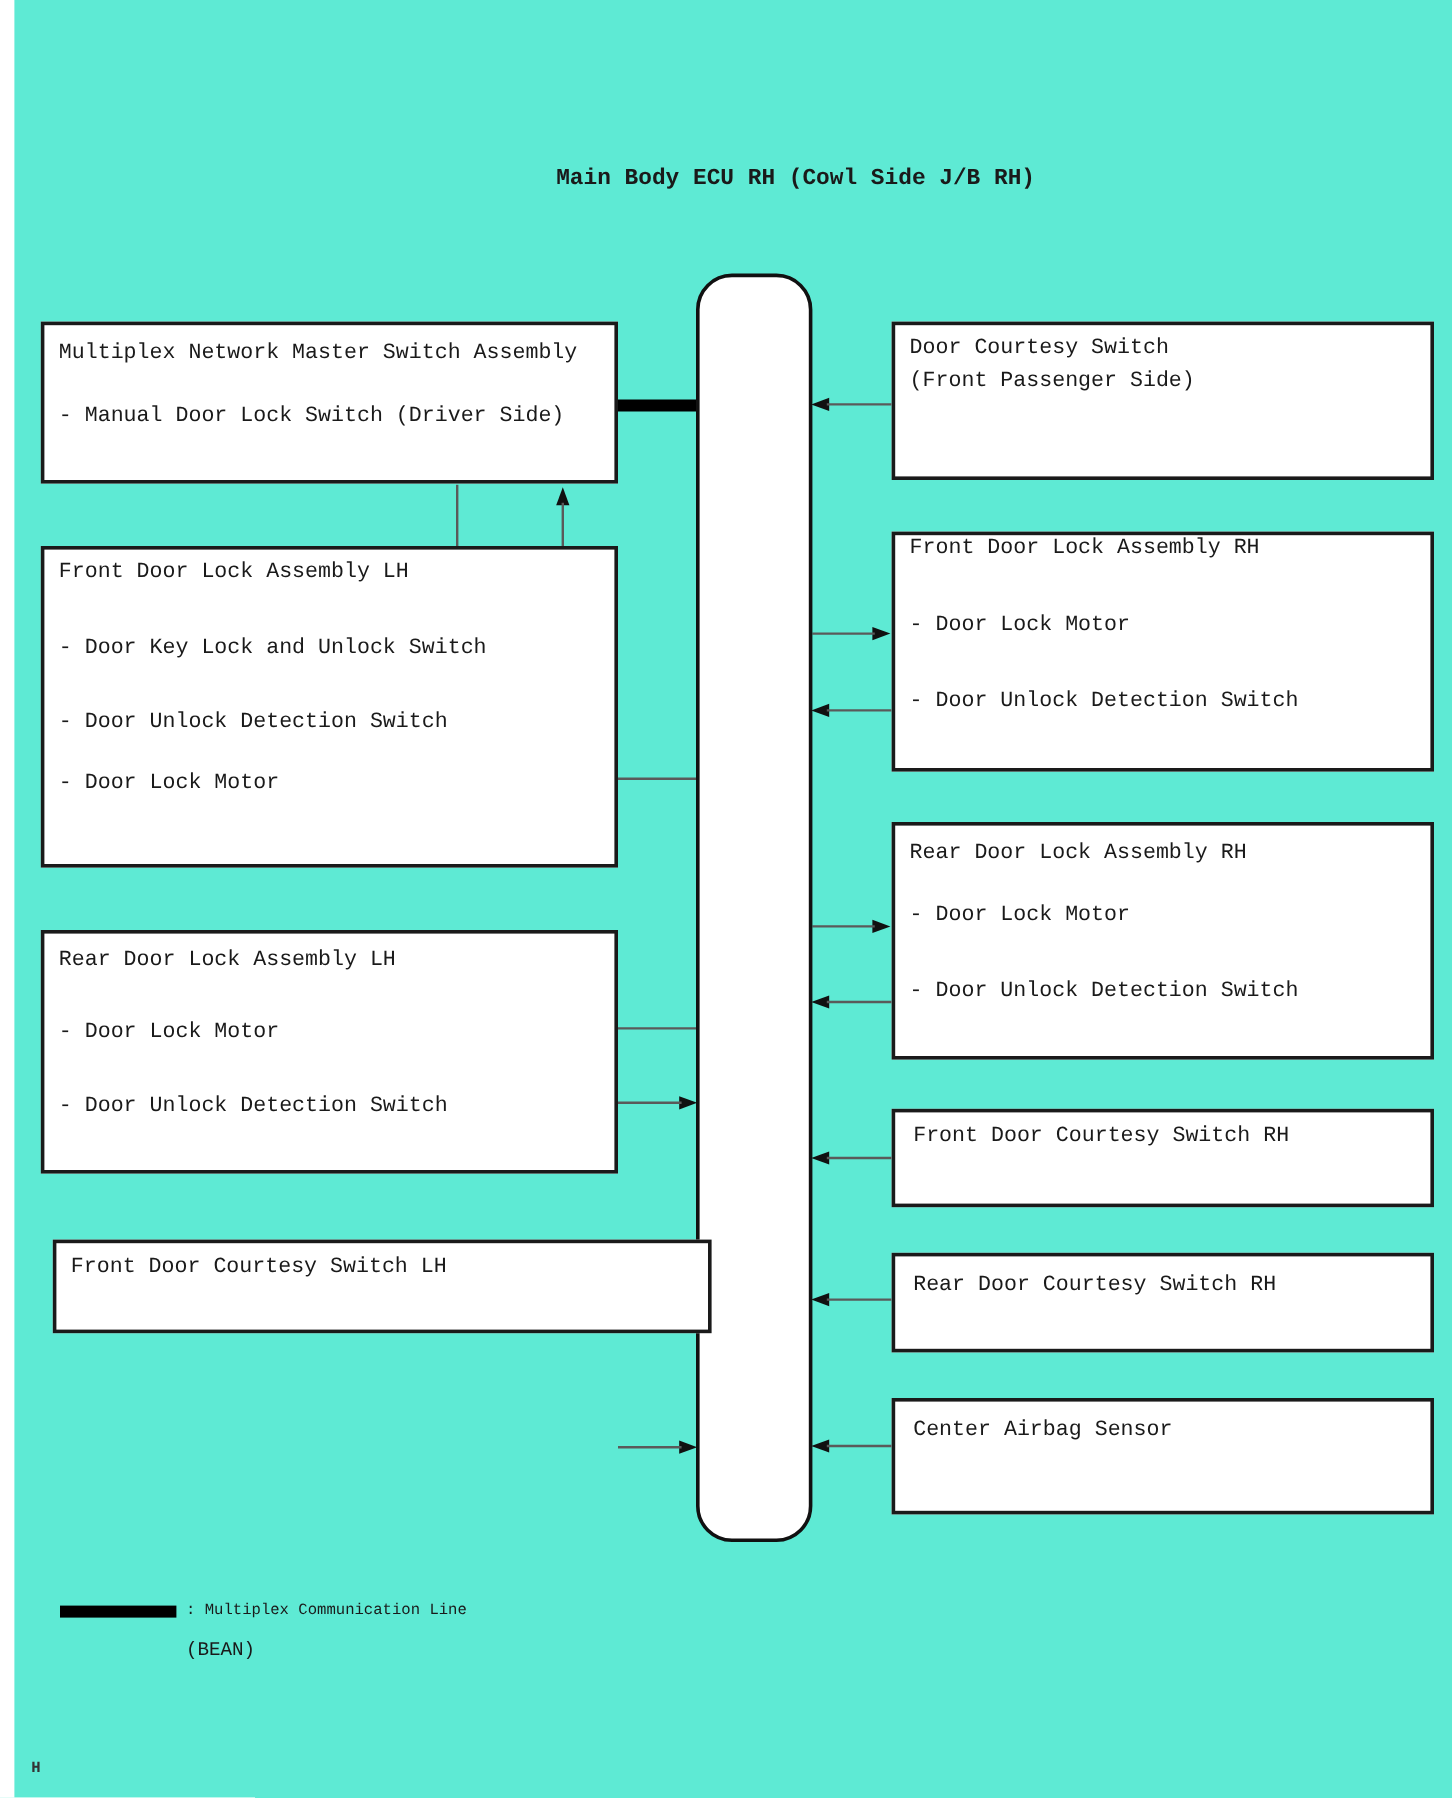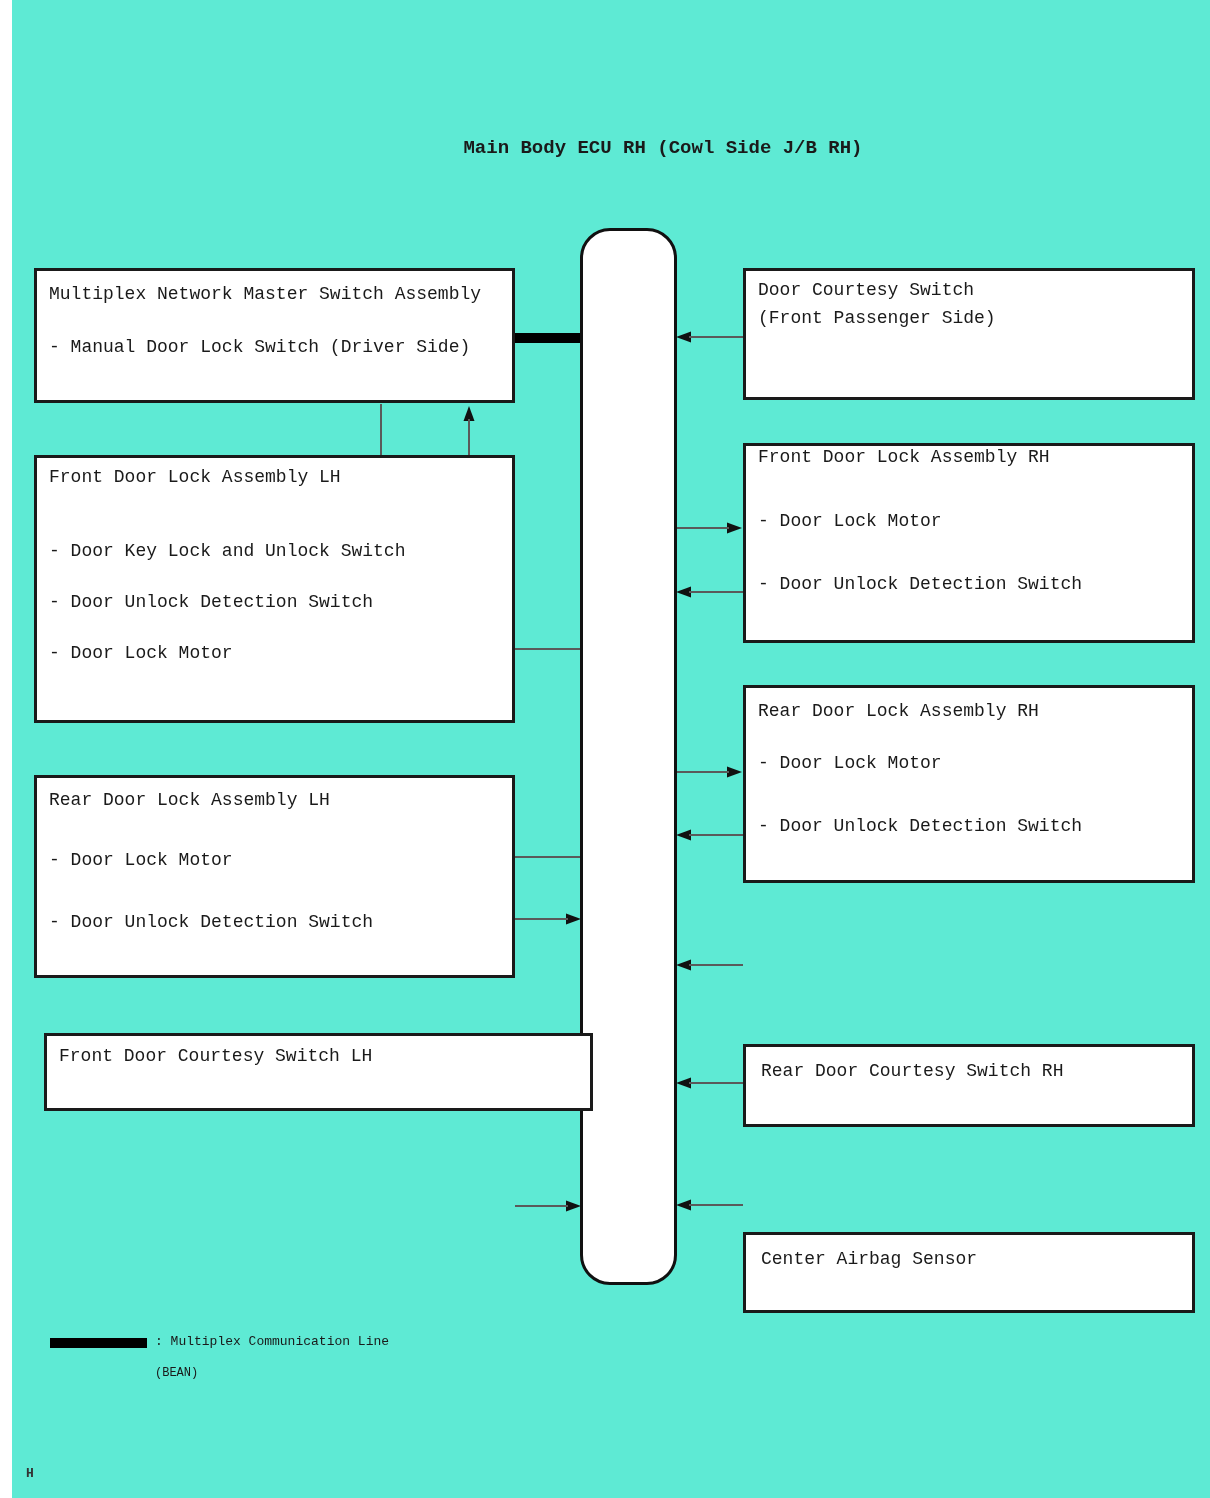--- a/index.html
+++ b/index.html
@@ -41,21 +41,21 @@
   .connector-layer{
     position:absolute;left:0;top:0;width:1210px;height:1498px;
     pointer-events:none;
   }
   .legend{position:absolute;left:0;top:0;}
   .legend-swatch{
     position:absolute;left:38px;top:1338px;width:97px;height:10px;
     background:#000000;
   }
   .legend-text1{position:absolute;left:143px;top:1334px;font-size:13px;white-space:nowrap;}
-  .legend-text2{position:absolute;left:143px;top:1366px;font-size:12px;white-space:nowrap;}
+  .legend-text2{position:absolute;left:143px;top:1366px;font-size:16px;white-space:nowrap;}
   .page-mark{
     position:absolute;left:14px;top:1466px;
     font-size:13px;font-weight:bold;color:#333333;
   }
 </style>
 </head>
 <body>
 
 <div class="canvas">
 
@@ -97,21 +97,21 @@
 
   <div class="ecu"></div>
 
   <div class="box" style="left:22px;top:268px;width:481px;height:135px">
     <span class="tl" style="top:12px">Multiplex Network Master Switch Assembly</span>
     <span class="tl" style="top:65px">- Manual Door Lock Switch (Driver Side)</span>
   </div>
 
   <div class="box" style="left:22px;top:455px;width:481px;height:268px">
     <span class="tl" style="top:8px">Front Door Lock Assembly LH</span>
-    <span class="tl" style="top:82px">- Door Key Lock and Unlock Switch</span>
+    <span class="tl" style="top:71px">- Door Key Lock and Unlock Switch</span>
     <span class="tl" style="top:133px">- Door Unlock Detection Switch</span>
     <span class="tl" style="top:184px">- Door Lock Motor</span>
   </div>
 
   <div class="box" style="left:22px;top:775px;width:481px;height:203px">
     <span class="tl" style="top:11px">Rear Door Lock Assembly LH</span>
     <span class="tl" style="top:71px">- Door Lock Motor</span>
     <span class="tl" style="top:133px">- Door Unlock Detection Switch</span>
   </div>
 
@@ -130,26 +130,29 @@
     <span class="tl" style="top:64px">- Door Lock Motor</span>
     <span class="tl" style="top:127px">- Door Unlock Detection Switch</span>
   </div>
 
   <div class="box" style="left:731px;top:685px;width:452px;height:198px">
     <span class="tl" style="top:12px">Rear Door Lock Assembly RH</span>
     <span class="tl" style="top:64px">- Door Lock Motor</span>
     <span class="tl" style="top:127px">- Door Unlock Detection Switch</span>
   </div>
 
+  <div class="box" style="left:731px;top:924px;width:452px;height:82px">
+    <span class="tl" style="left:15px;top:9px">Front Door Courtesy Switch RH</span>
+  </div>
 
   <div class="box" style="left:731px;top:1044px;width:452px;height:83px">
     <span class="tl" style="left:15px;top:13px">Rear Door Courtesy Switch RH</span>
   </div>
 
-  <div class="box" style="left:731px;top:1232px;width:452px;height:81px">
+  <div class="box" style="left:731px;top:1165px;width:452px;height:97px">
     <span class="tl" style="left:15px;top:13px">Center Airbag Sensor</span>
   </div>
 
   <div class="legend">
     <div class="legend-swatch"></div>
     <div class="legend-text1">: Multiplex Communication Line</div>
     <div class="legend-text2">(BEAN)</div>
   </div>
 
   <div class="page-mark">H</div>

